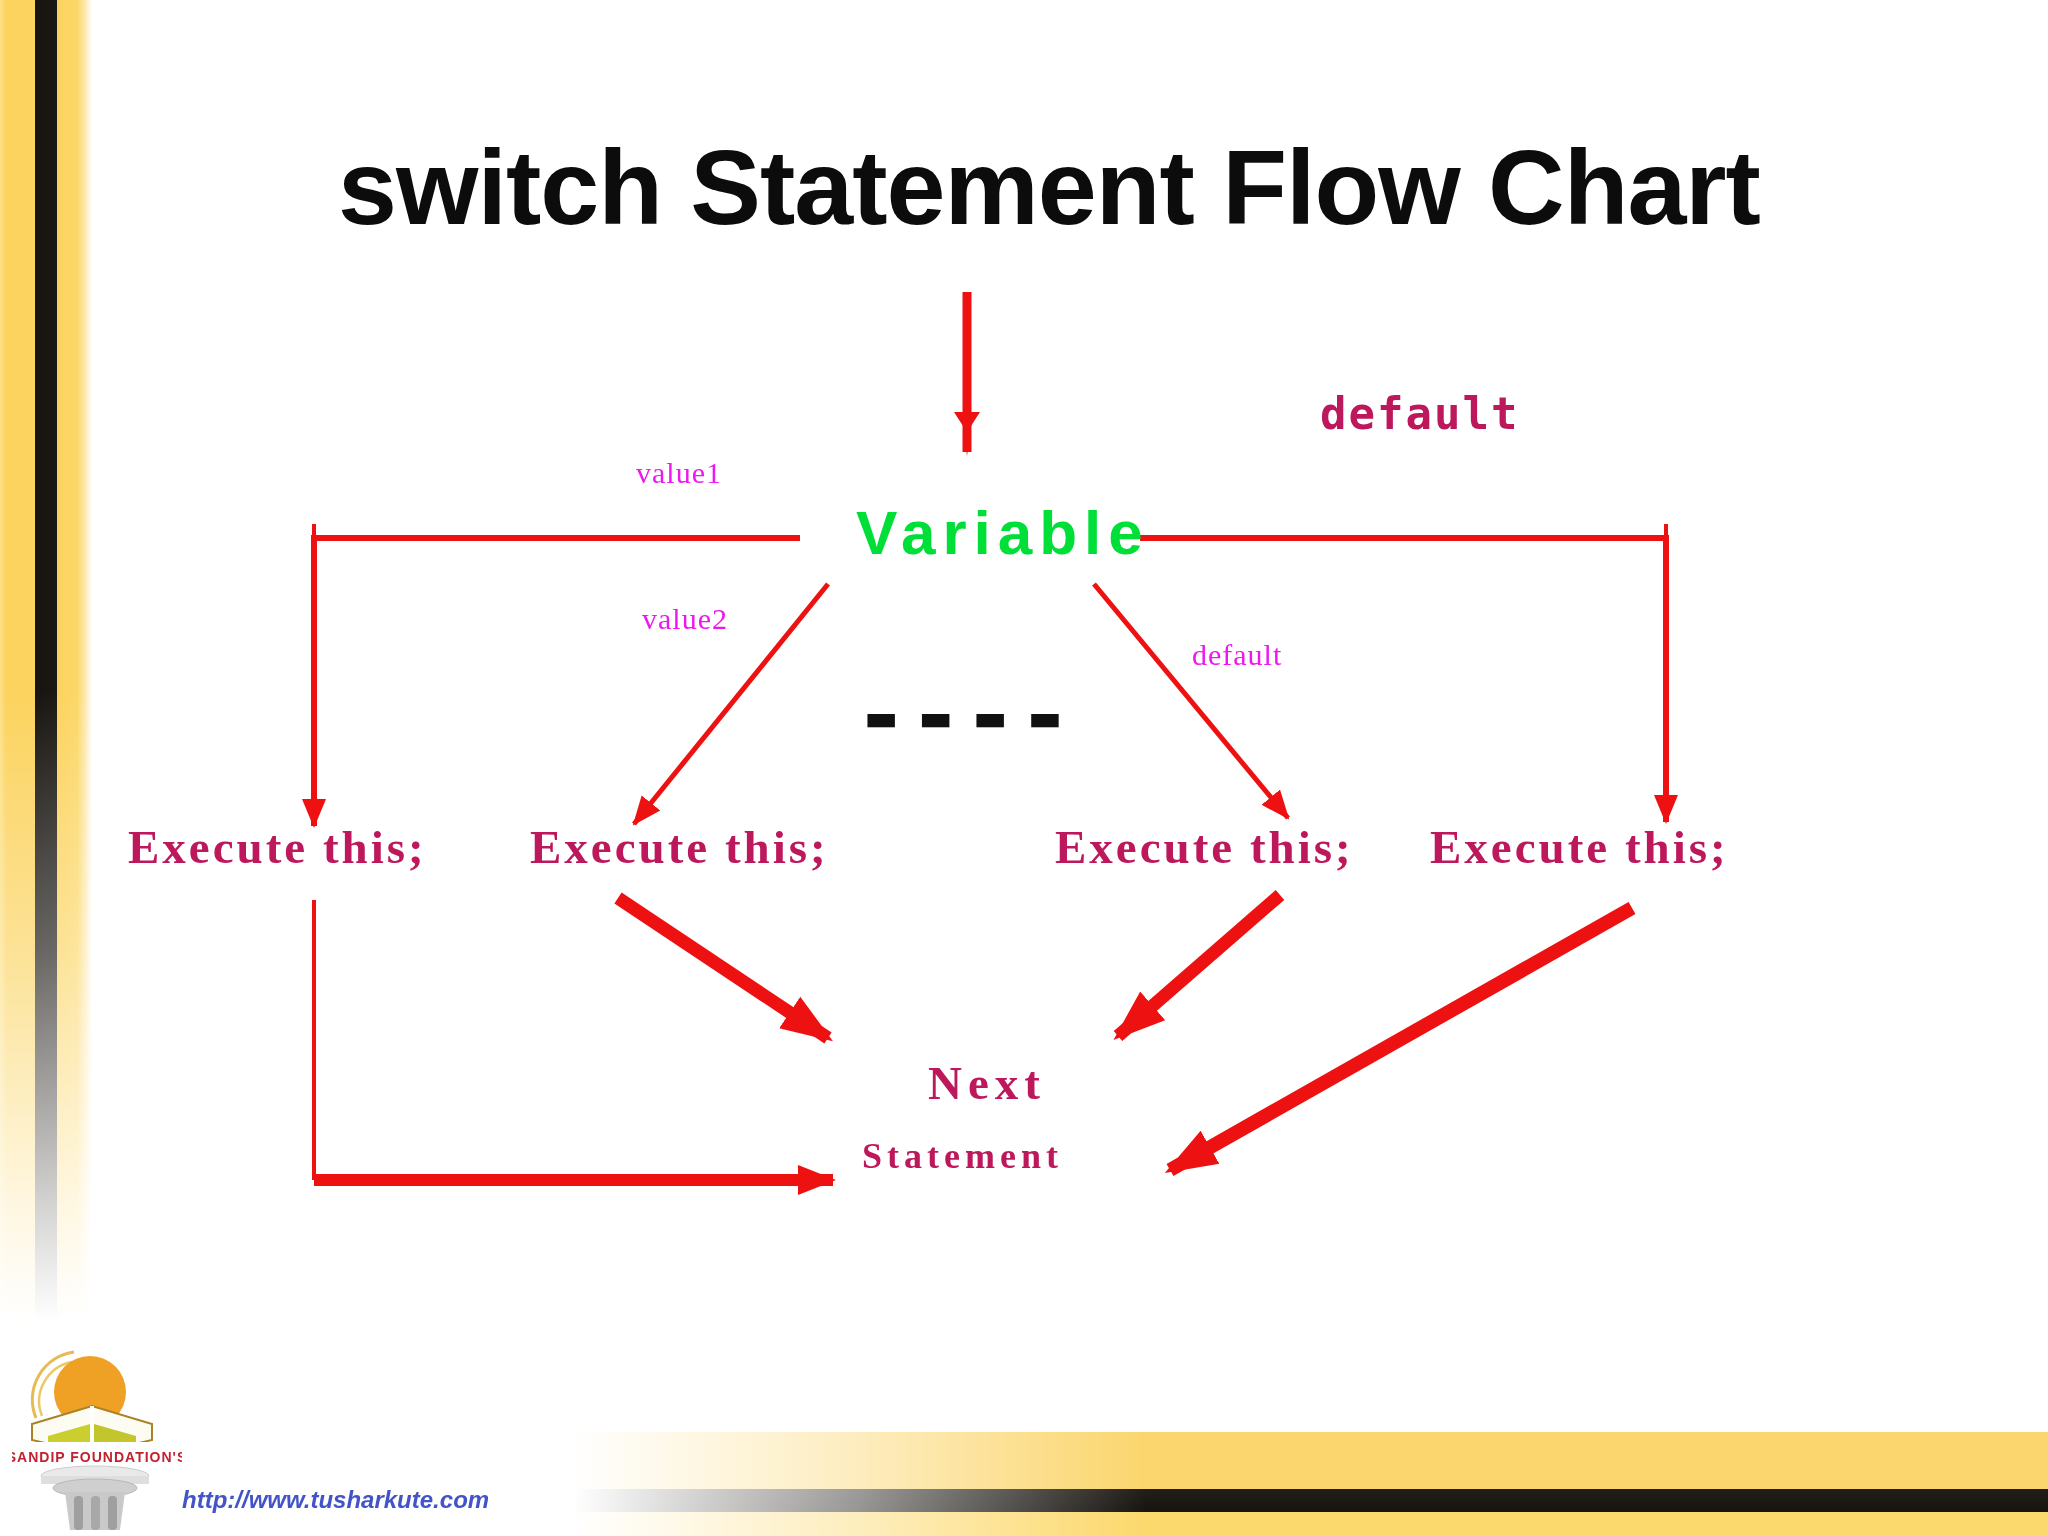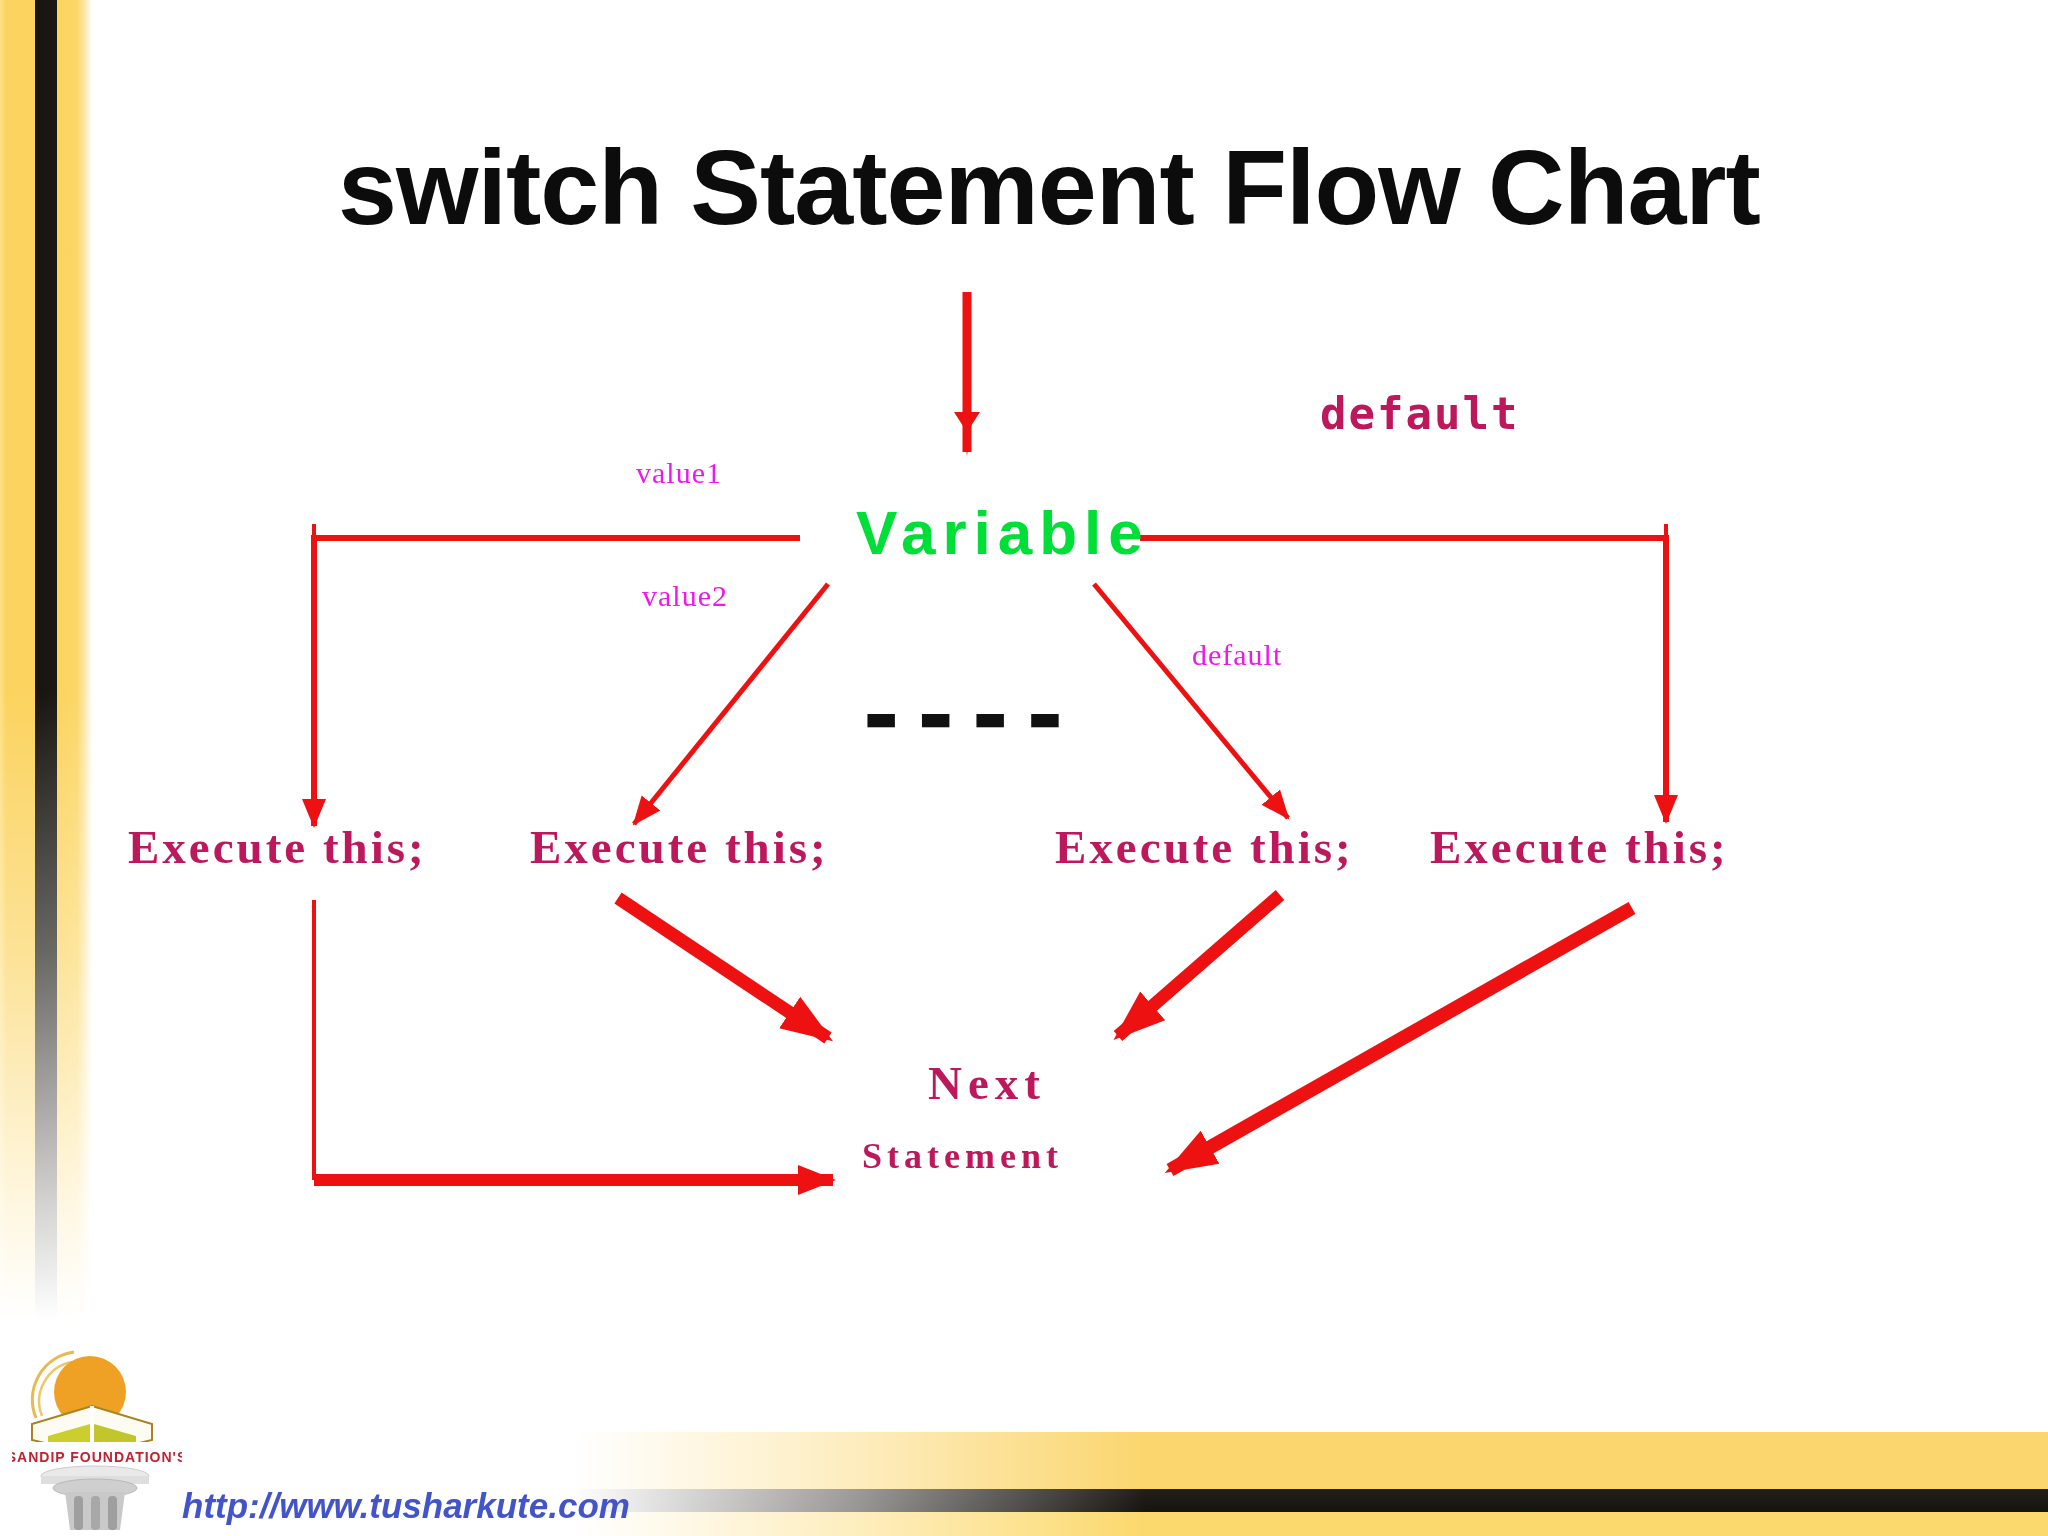--- a/index.html
+++ b/index.html
@@ -56,37 +56,37 @@
   .lbl-default{
     left:1320px;top:392px;
     font-family:"DejaVu Sans Mono",monospace;font-weight:700;
     font-size:44px;color:#be185d;letter-spacing:2px;
   }
   .magenta{
     font-family:"Liberation Serif",serif;font-weight:400;
     font-size:30px;color:#ee18ee;letter-spacing:1px;
   }
   .lbl-value1{left:636px;top:458px;}
-  .lbl-value2{left:642px;top:581px;font-family:Liberation Serif, serif;}
+  .lbl-value2{left:642px;top:604px;font-family:Liberation Serif, serif;}
   .lbl-valueN{left:1192px;top:640px;}
   .lbl-dashes{
     left:864px;top:700px;font-size:36px;color:#111111;
     font-family:"DejaVu Sans",sans-serif;letter-spacing:4px;font-weight:700;
   }
   .exec{top:824px;}
   .exec1{left:128px;} .exec2{left:530px;} .exec3{left:1055px;} .exec4{left:1430px;}
   .lbl-next{left:928px;top:1060px;font-size:47px;letter-spacing:6px;}
   .lbl-statement{left:862px;top:1138px;font-size:36px;letter-spacing:5px;}
   
   .arrows{position:absolute;inset:0;width:2048px;height:1536px;}
   
   .footer-url{
     position:absolute;left:182px;top:1486px;
     font-family:"Liberation Sans",sans-serif;font-style:italic;font-weight:700;
-    font-size:35px;color:#4353c8;letter-spacing:0px;white-space:nowrap;
+    font-size:24px;color:#4353c8;letter-spacing:0px;white-space:nowrap;
     text-decoration:none;
   }
   .logo{position:absolute;left:12px;top:1340px;width:170px;height:192px;}
 </style>
 </head>
 <body>
 
 <div class="slide">
 
   <div class="left-bar"></div>

